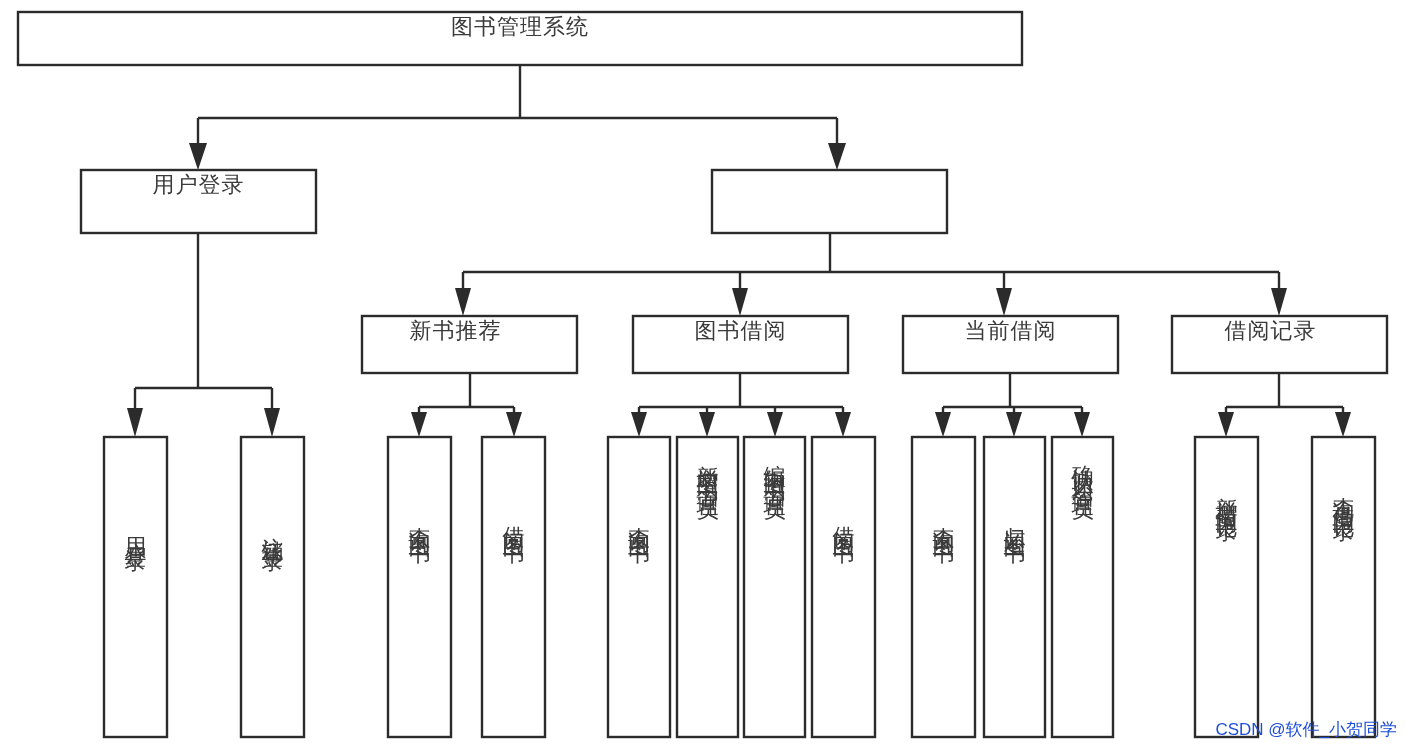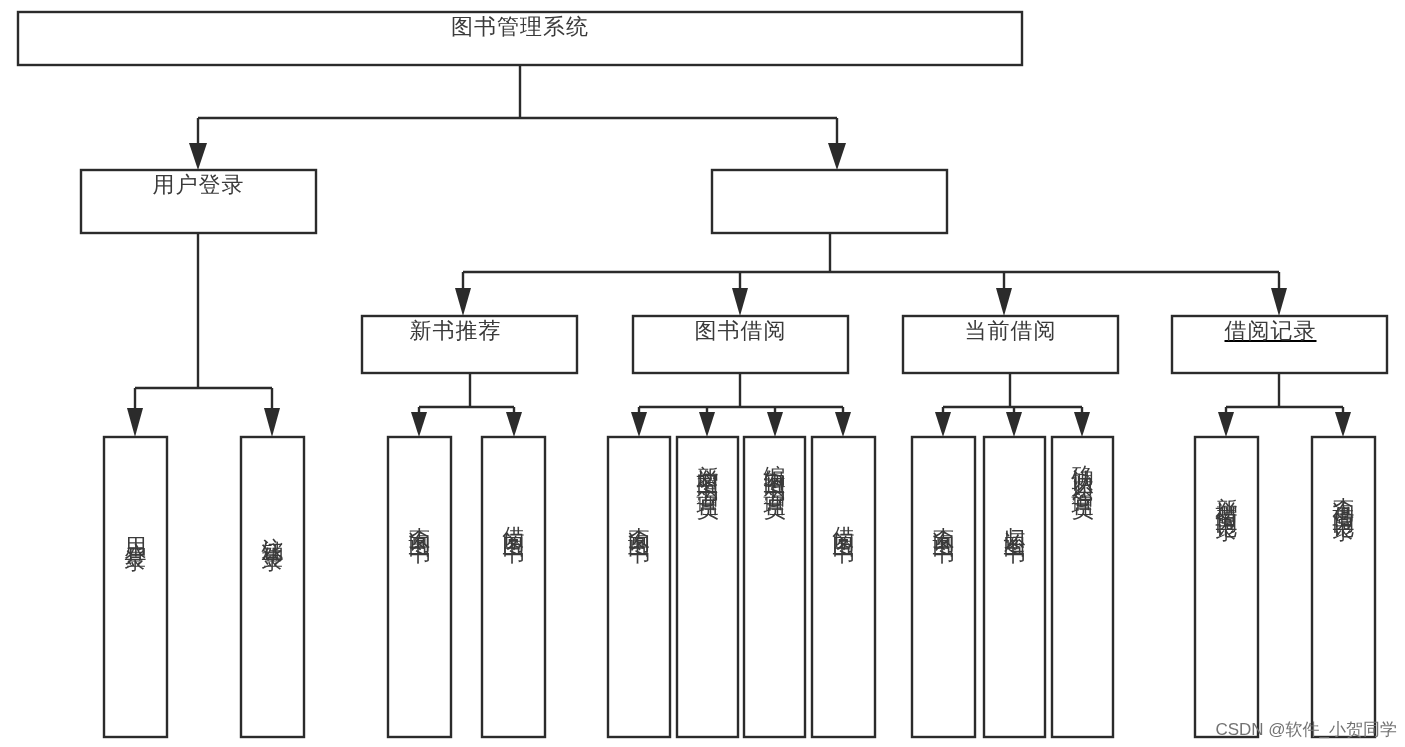--- a/index.html
+++ b/index.html
@@ -72,21 +72,21 @@
     color: #3a3a3a;
     letter-spacing: 1px;
     white-space: nowrap;
   }
   #watermark {
     position: absolute;
     right: 8px;
     bottom: 6px;
     font-family: "Liberation Sans", "DejaVu Sans", sans-serif;
     font-size: 17px;
-    color: #737373;
+    color: #1d4ed8;
     white-space: nowrap;
     pointer-events: none;
   }
 </style>
 </head>
 <body>
 
 <div id="diagram-root">
 
   <svg id="flow-svg" viewBox="0 0 1405 747">
@@ -208,21 +208,21 @@
   </div>
 
   <div class="hlabel-wrap" style="left:633px; top:316px; width:215px; height:57px;">
     <span class="hlabel-text">图书借阅</span>
   </div>
 
   <div class="hlabel-wrap" style="left:903px; top:316px; width:215px; height:57px;">
     <span class="hlabel-text">当前借阅</span>
   </div>
 
-  <div class="hlabel-wrap" style="left:1172px; top:316px; width:197px; height:57px;text-decoration:underline;">
+  <div class="hlabel-wrap" style="left:1172px; top:316px; width:197px; height:57px;">
     <span class="hlabel-text">借阅记录</span>
   </div>
 
   <div class="vlabel-wrap" style="left:104px; top:437px; width:63px; height:300px; padding-top:82px;">
     <span class="vlabel-text">用户登录</span>
   </div>
 
   <div class="vlabel-wrap" style="left:241px; top:437px; width:63px; height:300px; padding-top:82px;">
     <span class="vlabel-text">注销登录</span>
   </div>

